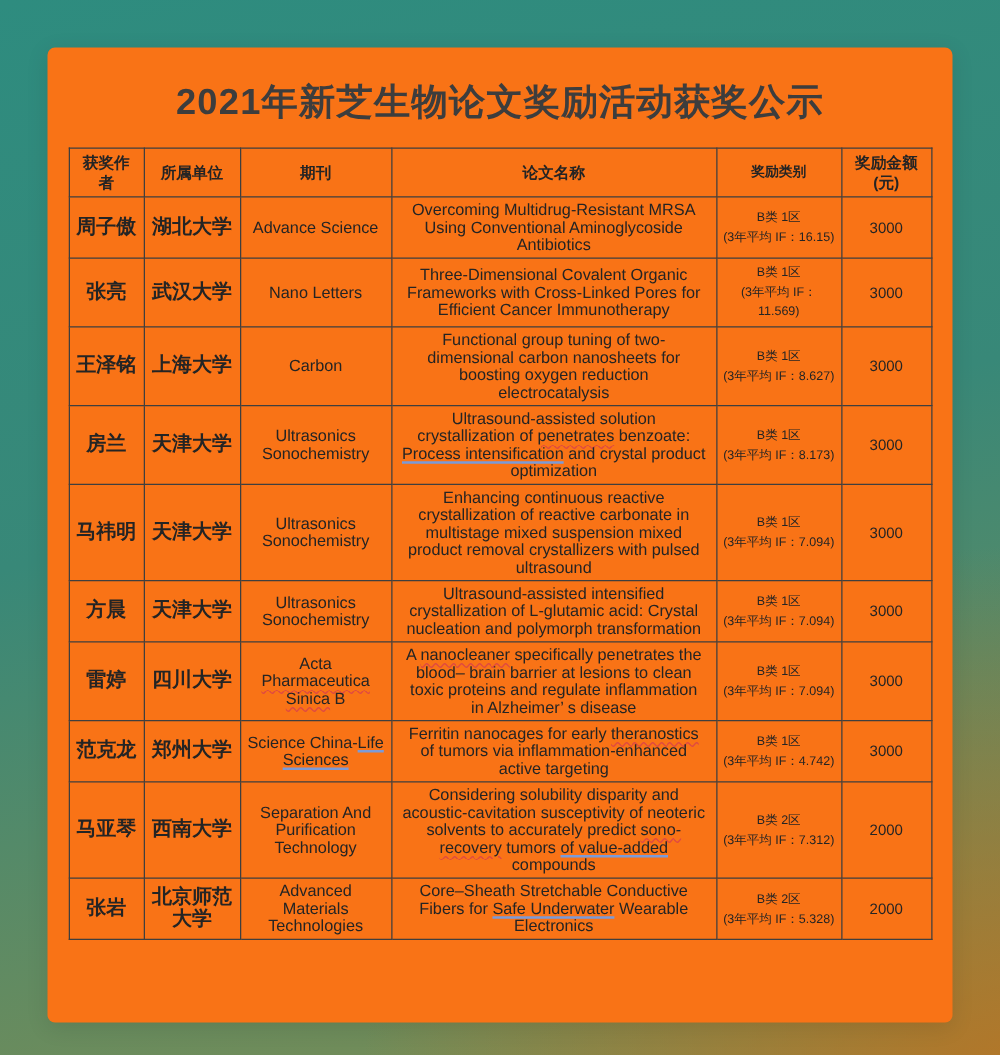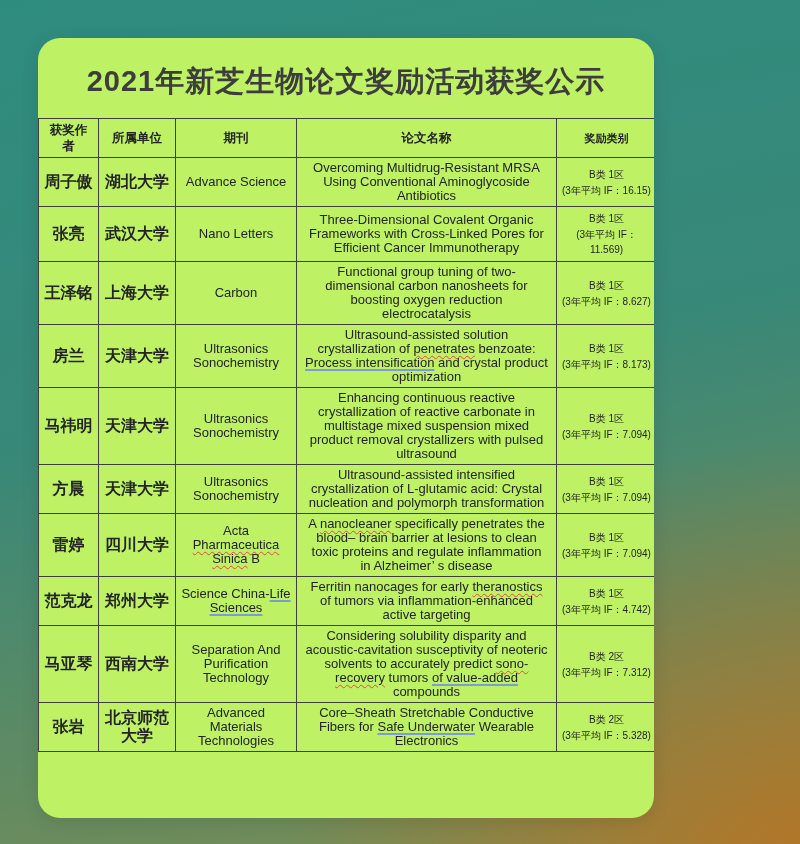--- a/index.html
+++ b/index.html
@@ -4,22 +4,22 @@
 <style>
   html, body { margin: 0; padding: 0; }
   body {
     width: 800px; height: 844px; position: relative; overflow: hidden;
     font-family: "Liberation Sans", "DejaVu Sans", sans-serif;
     background-image:
       radial-gradient(120% 95% at 102% 104%, rgba(184,116,36,0.95) 0%, rgba(184,116,36,0) 55%),
       linear-gradient(168deg, #2E8C7F 0%, #388878 45%, #7E8D52 100%);
   }
   .card {
-    position: absolute; left: 38px; top: 38px; width: 616px; height: 780px;
-    background: #bef264; border-radius: 22px; overflow: hidden;
+    position: absolute; left: 38px; top: 38px; width: 724px; height: 780px;
+    background: #f97316; border-radius: 6px; overflow: hidden;
     box-shadow: 0 4px 18px rgba(0,0,0,0.10);
   }
   h1.page-title {
     margin: 24px 10px 16px; text-align: center;
     font-size: 29px; font-weight: 700; color: #3d3d3d; letter-spacing: 1px;
   }
   table.awards {
     border-collapse: collapse; table-layout: fixed; width: 690px; margin: 0 auto;
     color: #242424;
   }

